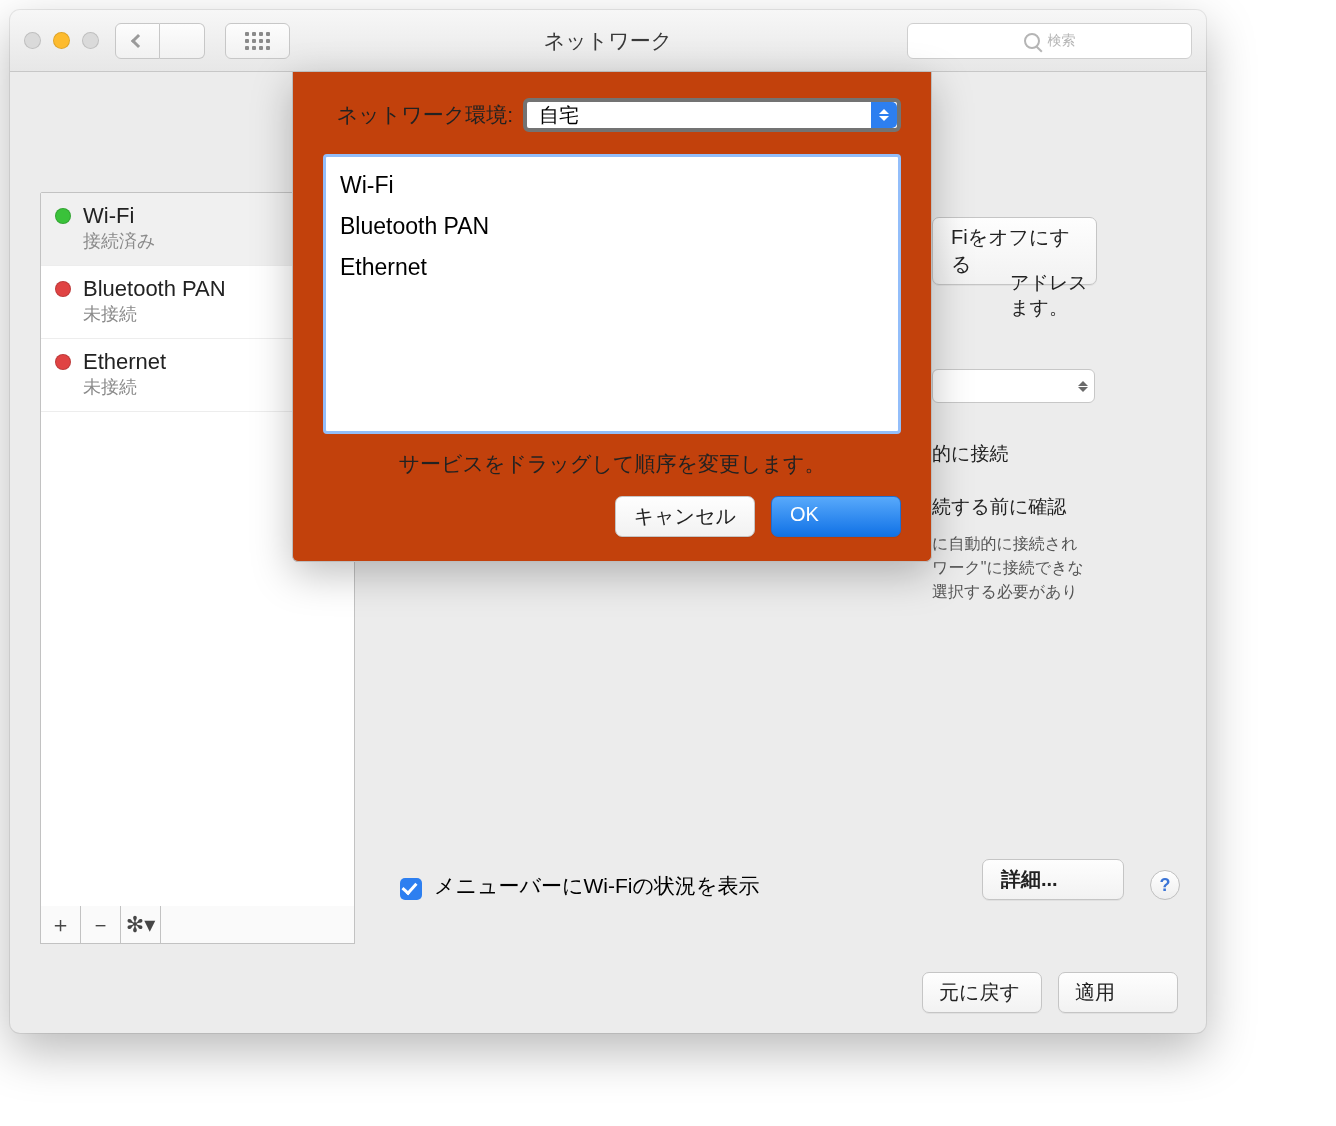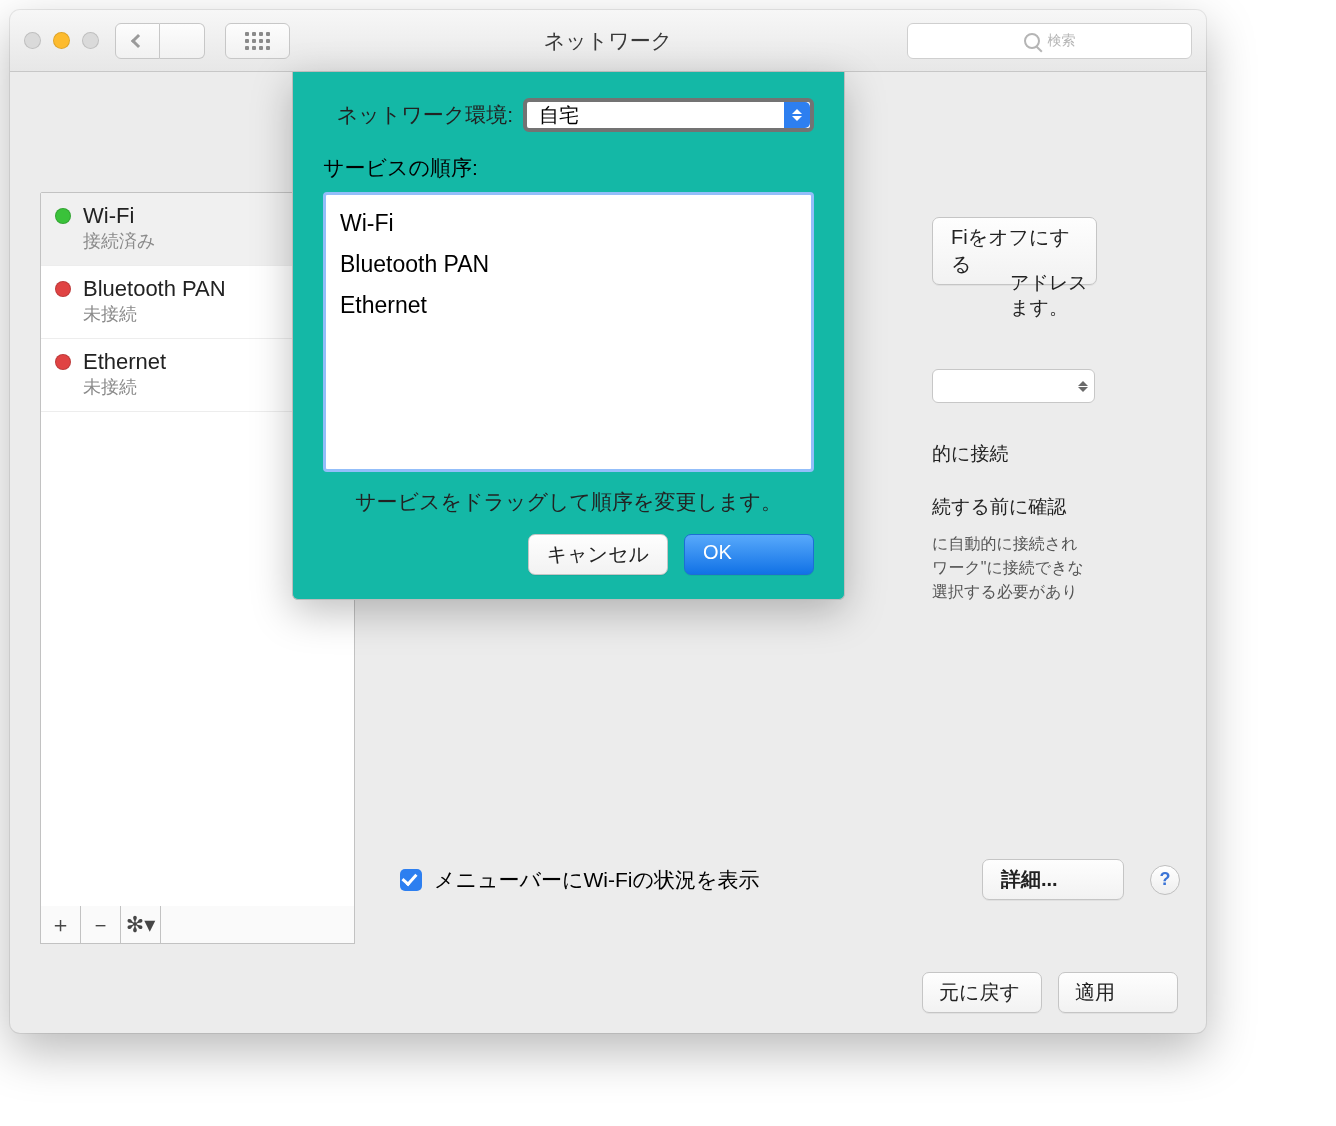--- a/index.html
+++ b/index.html
@@ -31,21 +31,21 @@
 .led.green { background: #3ac23a; }
 .led.red { background: #e04343; }
 .svc-name { font-size: 22px; color: #222; }
 .svc-status { font-size: 18px; color: #8a8a8a; }
 .sidebarfoot { position: absolute; left: 30px; top: 834px; width: 315px; height: 38px; background: #fafafa; border: 1px solid #c2c2c2; border-top: none; display: flex; }
 .sfbtn { width: 40px; height: 100%; border-right: 1px solid #c2c2c2; display: flex; align-items: center; justify-content: center; font-size: 22px; color: #464646; }
 .right { position: absolute; left: 380px; top: 120px; width: 790px; }
 .rowlabel { font-size: 21px; color: #222; }
 .btn { background: linear-gradient(#fefefe,#f2f2f2); border: 1px solid #c5c5c5; border-radius: 7px; padding: 6px 18px; font-size: 20px; box-shadow: 0 1px 0 rgba(0,0,0,0.05); cursor: default; color:#222;}
 .btn.primary { background: linear-gradient(#58a9fb,#1172e6); color: #fff; border: 1px solid #1d6ed4; }
-.sheet { position: absolute; left: 282px; top: 62px; width: 553px; background: #14b8a6; border: 1px solid #bdbdbd; border-top: none; border-radius: 0 0 6px 6px; box-shadow: 0 12px 40px rgba(0,0,0,0.25); padding: 26px 30px 24px 30px; z-index: 10; }
+.sheet { position: absolute; left: 282px; top: 62px; width: 640px; background: #c2410c; border: 1px solid #bdbdbd; border-top: none; border-radius: 0 0 6px 6px; box-shadow: 0 12px 40px rgba(0,0,0,0.25); padding: 26px 30px 24px 30px; z-index: 10; }
 .sheet-row { display: flex; align-items: center; gap: 10px; margin-bottom: 22px; }
 .sheet-row .rowlabel { min-width: 190px; text-align: right; }
 .dropdown { flex: 1; background: #fff; border: 4px solid #737373; border-radius: 6px; height: 34px; position: relative; display: flex; align-items: center; padding: 0 36px 0 12px; font-size: 20px; overflow:hidden; }
 .ddarrows { position: absolute; right: 0; top: 0; width: 26px; height: 100%; background: #2d7ff0; border-radius: 0 5px 5px 0; display: flex; flex-direction: column; align-items: center; justify-content: center; gap: 2px; }
 .ddarrows::before,.ddarrows::after { content:''; width: 0; height: 0; border-left: 5px solid transparent; border-right: 5px solid transparent; }
 .ddarrows::before { border-bottom: 5px solid #fff; }
 .ddarrows::after { border-top: 5px solid #fff; }
 .orderlabel { font-size: 21px; margin-bottom: 10px; }
 .orderbox { background: #fff; border: 3px solid #93befa; border-radius: 4px; height: 280px; padding: 8px 12px; font-size: 23px; line-height: 1.6; }
 .orderitem { padding: 2px 2px; }
@@ -62,21 +62,21 @@
 .mini-arrows::before,.mini-arrows::after { content:''; width:0; height:0; border-left:5px solid transparent; border-right:5px solid transparent; }
 .mini-arrows::before { border-bottom:5px solid #6a6a6a; }
 .mini-arrows::after { border-top:5px solid #6a6a6a; }
 .peek5 { position: absolute; top: 307px; }
 .peek6 { position: absolute; top: 360px; }
 .peek7 { position: absolute; top: 398px; font-size: 16px; color: #555; width: 250px; line-height: 1.5; }
 .row8021 { position: absolute; left: 375px; top: 635px; display: flex; align-items: center; gap: 18px; width: 795px; font-size: 22px; }
 .row8021 .rowlabel { width: 243px; text-align: right; }
 .row8021 .val { flex: 1; }
 .row8021 .btn { width: 167px; margin-left: auto; }
-.menurow { position: absolute; left: 390px; top: 787px; display: flex; align-items: center; gap: 12px; width: 780px; }
+.menurow { position: absolute; left: 390px; top: 787px; display: flex; align-items: flex-end; gap: 12px; width: 780px; }
 .chk { width: 22px; height: 22px; background: #2d7ff0; border-radius: 5px; position: relative; flex-shrink: 0; }
 .chk::after { content:''; position:absolute; left:5px; top:2px; width:6px; height:11px; border:solid #fff; border-width:0 3px 3px 0; transform: rotate(42deg); }
 .menurow .btn { margin-left: auto; width: 142px; font-weight: bold; }
 .helpbtn { width: 30px; height: 30px; border-radius: 50%; border: 1px solid #bfbfbf; background: linear-gradient(#fff,#eee); display: flex; align-items: center; justify-content: center; color: #3b74d6; font-size: 18px; font-weight: 600; margin-left: 14px; }
 .footer { position: absolute; bottom: 20px; right: 28px; display: flex; gap: 16px; }
 .footer .btn { min-width: 120px; padding-left: 16px; }
 .chev { width: 10px; height: 10px; border: solid #9a9a9a; border-width: 0 3px 3px 0; display: inline-block; }
 .chev.left { transform: rotate(135deg); }
 .chev.right { transform: rotate(-45deg); }
 .gear { font-size: 22px; }
@@ -194,21 +194,20 @@
   </div>
 
   <div class="sheet">
     <div class="sheet-row">
       <div class="rowlabel">ネットワーク環境:</div>
       <div class="dropdown">
         <span>自宅</span>
         <span class="ddarrows"></span>
       </div>
     </div>
-    <div class="orderlabel">サービスの順序:</div>
     <div class="orderbox">
       <div class="orderitem">Wi-Fi</div>
       <div class="orderitem">Bluetooth PAN</div>
       <div class="orderitem">Ethernet</div>
     </div>
     <div class="hint">サービスをドラッグして順序を変更します。</div>
     <div class="sheet-buttons">
       <div class="btn">キャンセル</div>
       <div class="btn primary">OK</div>
     </div>

